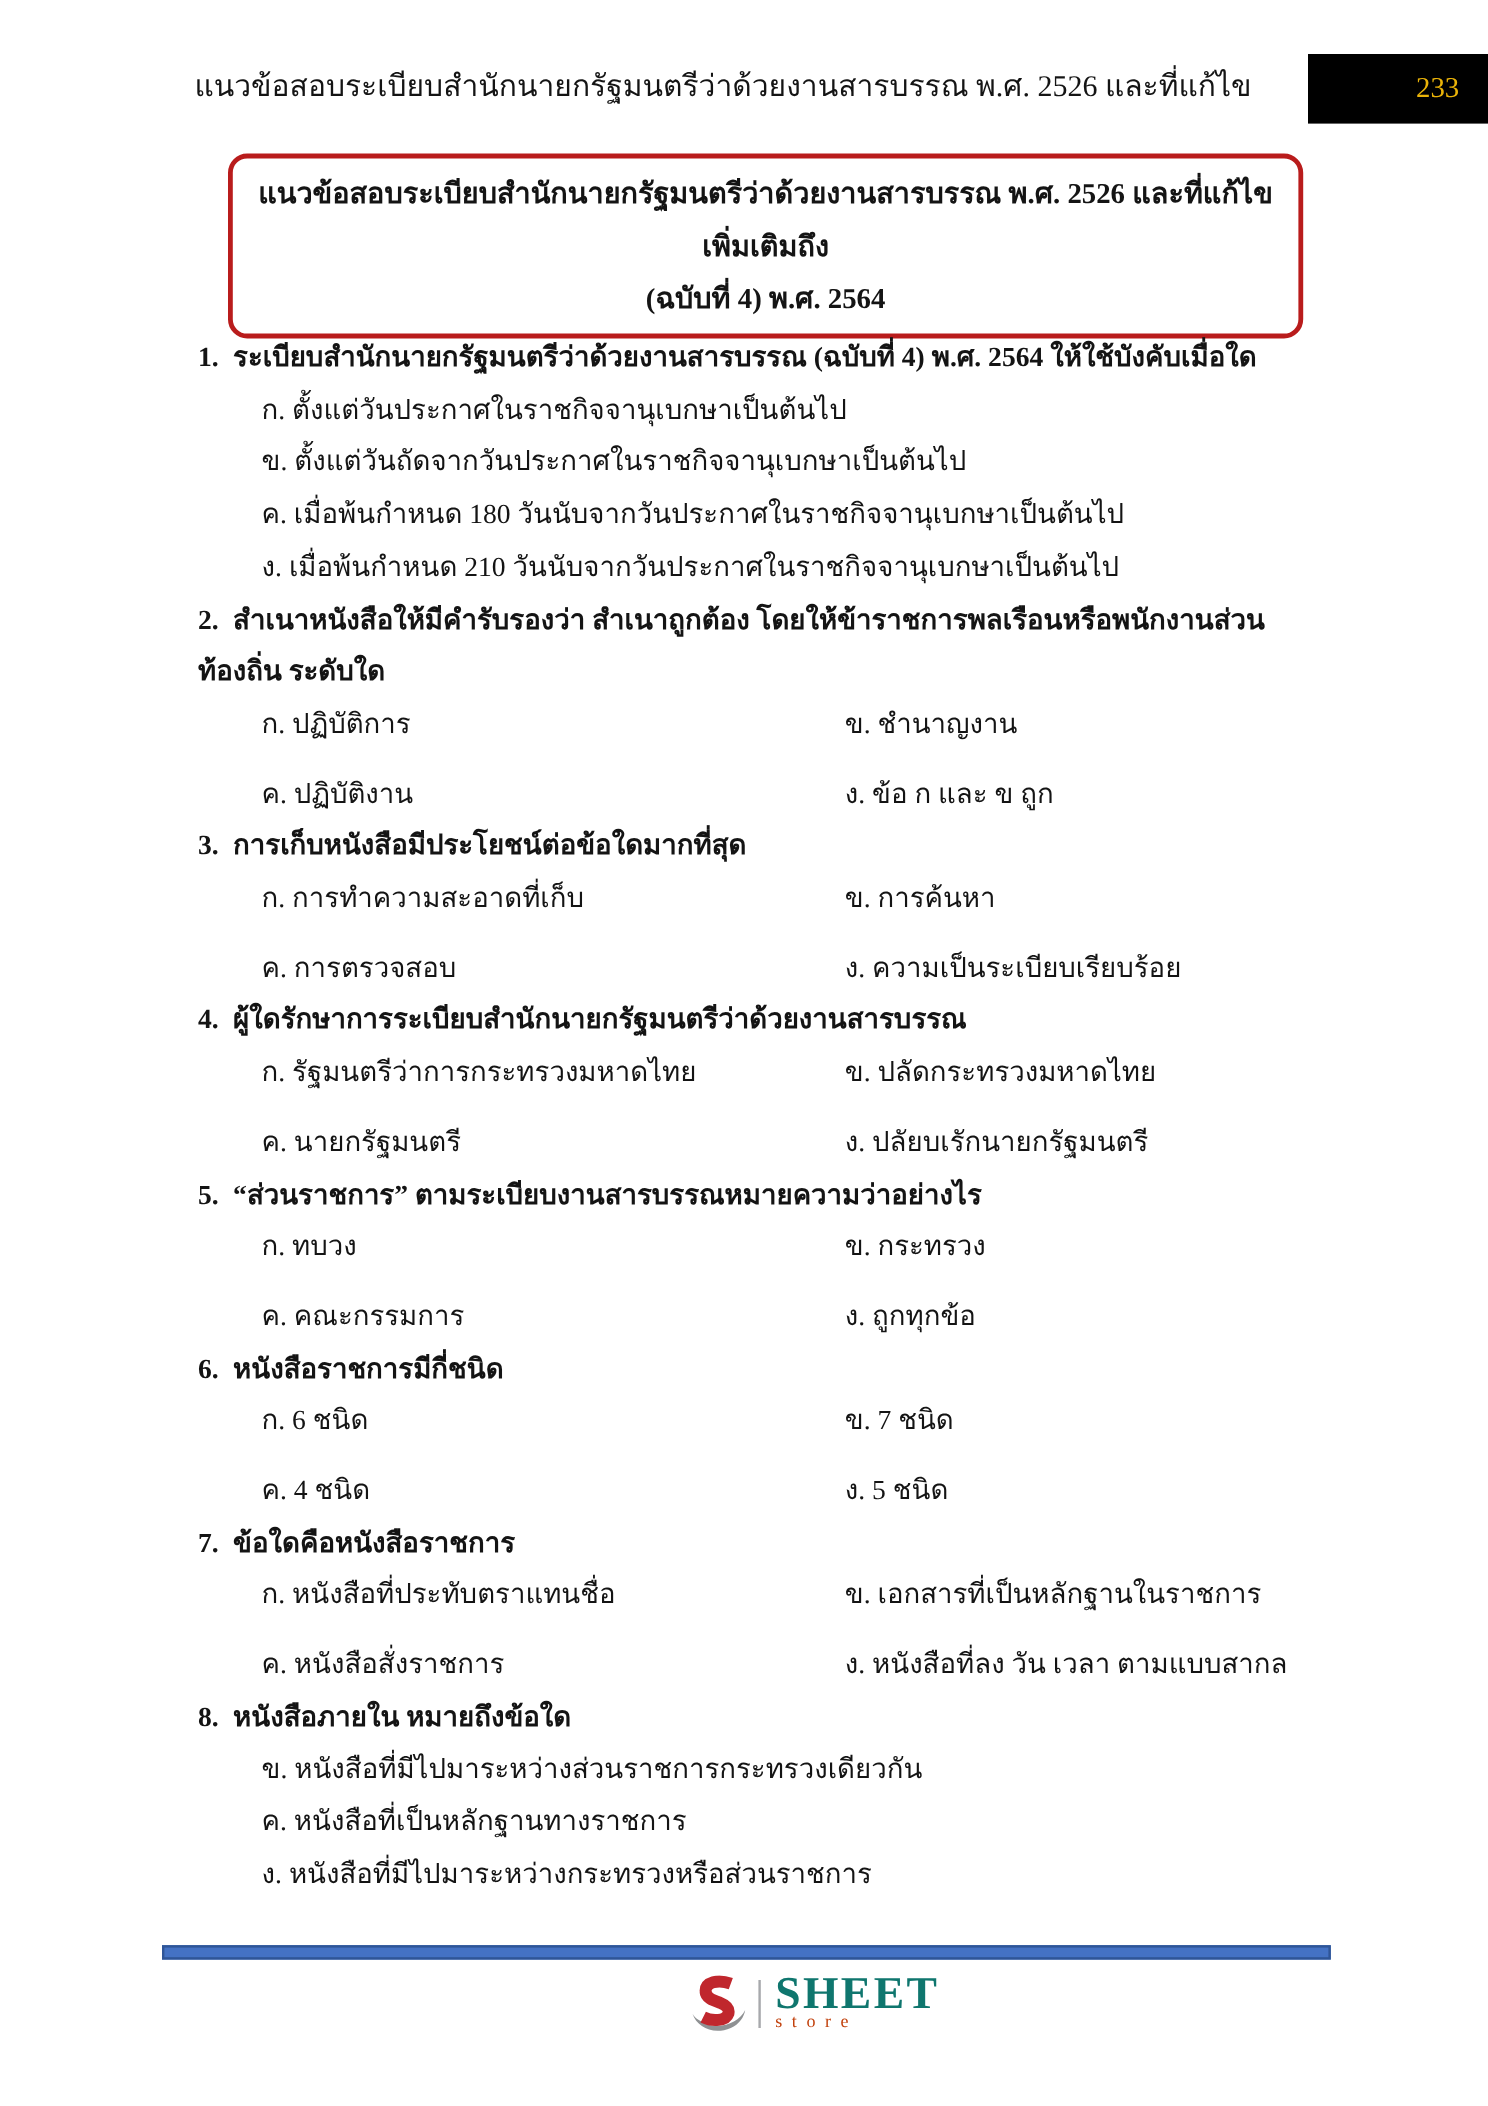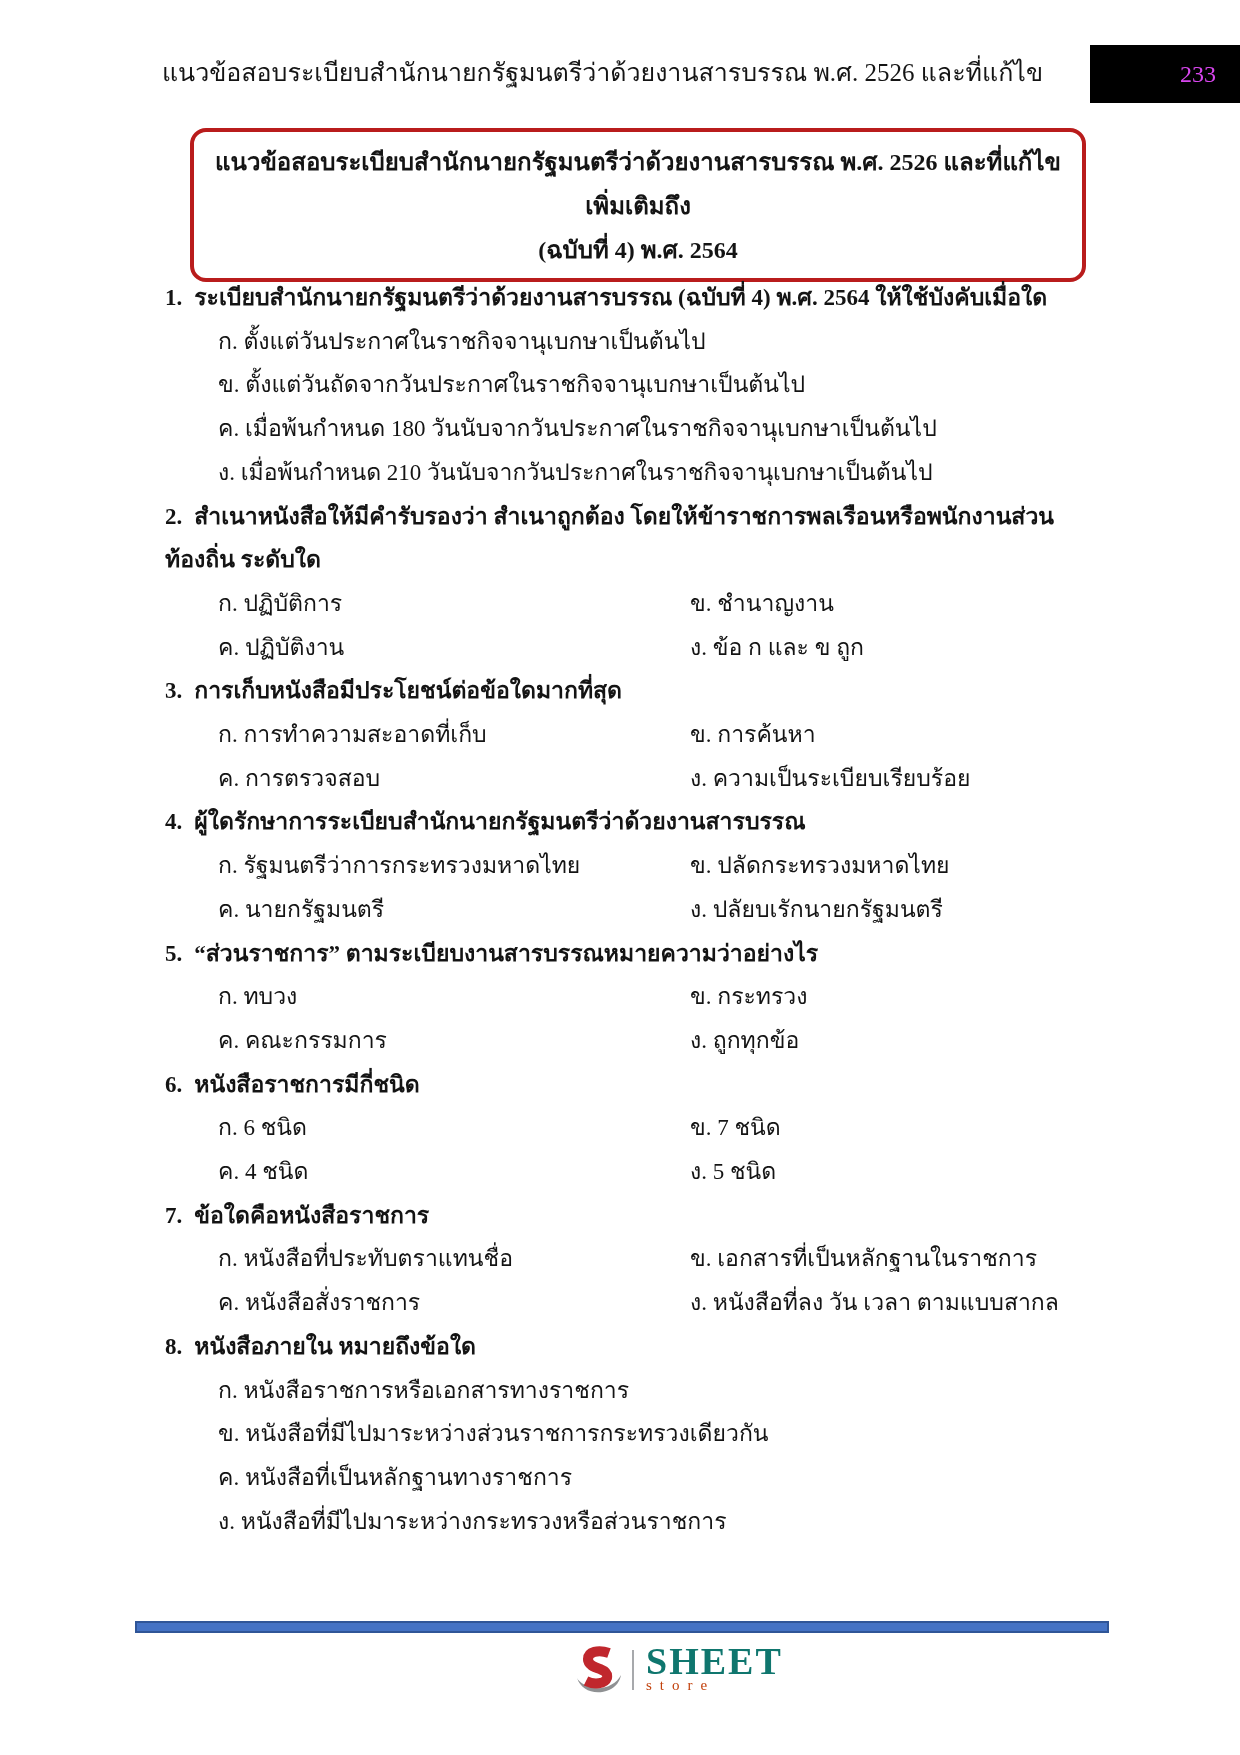--- a/index.html
+++ b/index.html
@@ -7,38 +7,38 @@
     position:relative;width:1240px;height:1755px;background:#ffffff;overflow:hidden;
     font-family:Liberation Serif, serif;color:#141414;
   }
   
   .running-head{
     position:absolute;top:56px;left:0;width:1205px;text-align:center;
     font-size:25px;line-height:34px;
   }
   .page-num{
     position:absolute;top:45px;left:1090px;width:150px;height:58px;background:#000000;
-    color:#d946ef;font-size:24px;display:flex;align-items:center;justify-content:flex-end;
+    color:#eab308;font-size:24px;display:flex;align-items:center;justify-content:flex-end;
     padding-right:24px;box-sizing:border-box;
   }
   
   .title-box{
     position:absolute;top:128px;left:190px;width:896px;box-sizing:border-box;
     border:4px solid #b91c1c;border-radius:16px;padding:8px 14px 6px;
     text-align:center;font-weight:bold;font-size:24px;line-height:44px;
   }
   
   .questions{
     position:absolute;top:276px;left:165px;width:921px;
     font-size:23px;line-height:43.7px;
   }
   .q-text{font-weight:bold;}
   .q-num{margin-right:12px;}
   .options{padding-left:53px;}
-  .options.two-col{display:grid;grid-template-columns:472px auto;}
+  .options.two-col{display:grid;grid-template-columns:472px auto;gap:14px;}
   
   .footer-bar{
     position:absolute;left:135px;top:1621px;width:970px;height:8px;
     background:#4472C4;border:2px solid #2F5597;
   }
   .logo{position:absolute;left:576px;top:1645px;display:flex;align-items:center;height:50px;}
   .logo-div{width:2px;height:40px;background:#A7A9AC;margin:0 12px 0 10px;}
   .brand{font-size:38px;font-weight:bold;color:#0f766e;letter-spacing:2px;line-height:28px;}
   .brand-sub{font-size:15px;color:#c2410c;letter-spacing:8px;line-height:16px;margin-top:2px;}
 </style>
@@ -118,21 +118,20 @@
         <div class="options two-col">
           <div class="option">ก. หนังสือที่ประทับตราแทนชื่อ</div>
           <div class="option">ข. เอกสารที่เป็นหลักฐานในราชการ</div>
           <div class="option">ค. หนังสือสั่งราชการ</div>
           <div class="option">ง. หนังสือที่ลง วัน เวลา ตามแบบสากล</div>
         </div>
       </div>
       <div class="question">
         <div class="q-text"><span class="q-num">8.</span>หนังสือภายใน หมายถึงข้อใด</div>
         <div class="options">
-          <div class="option">ก. หนังสือราชการหรือเอกสารทางราชการ</div>
           <div class="option">ข. หนังสือที่มีไปมาระหว่างส่วนราชการกระทรวงเดียวกัน</div>
           <div class="option">ค. หนังสือที่เป็นหลักฐานทางราชการ</div>
           <div class="option">ง. หนังสือที่มีไปมาระหว่างกระทรวงหรือส่วนราชการ</div>
         </div>
       </div>
     </div>
 
   <div class="footer-bar"></div>
 
   <div class="logo">

